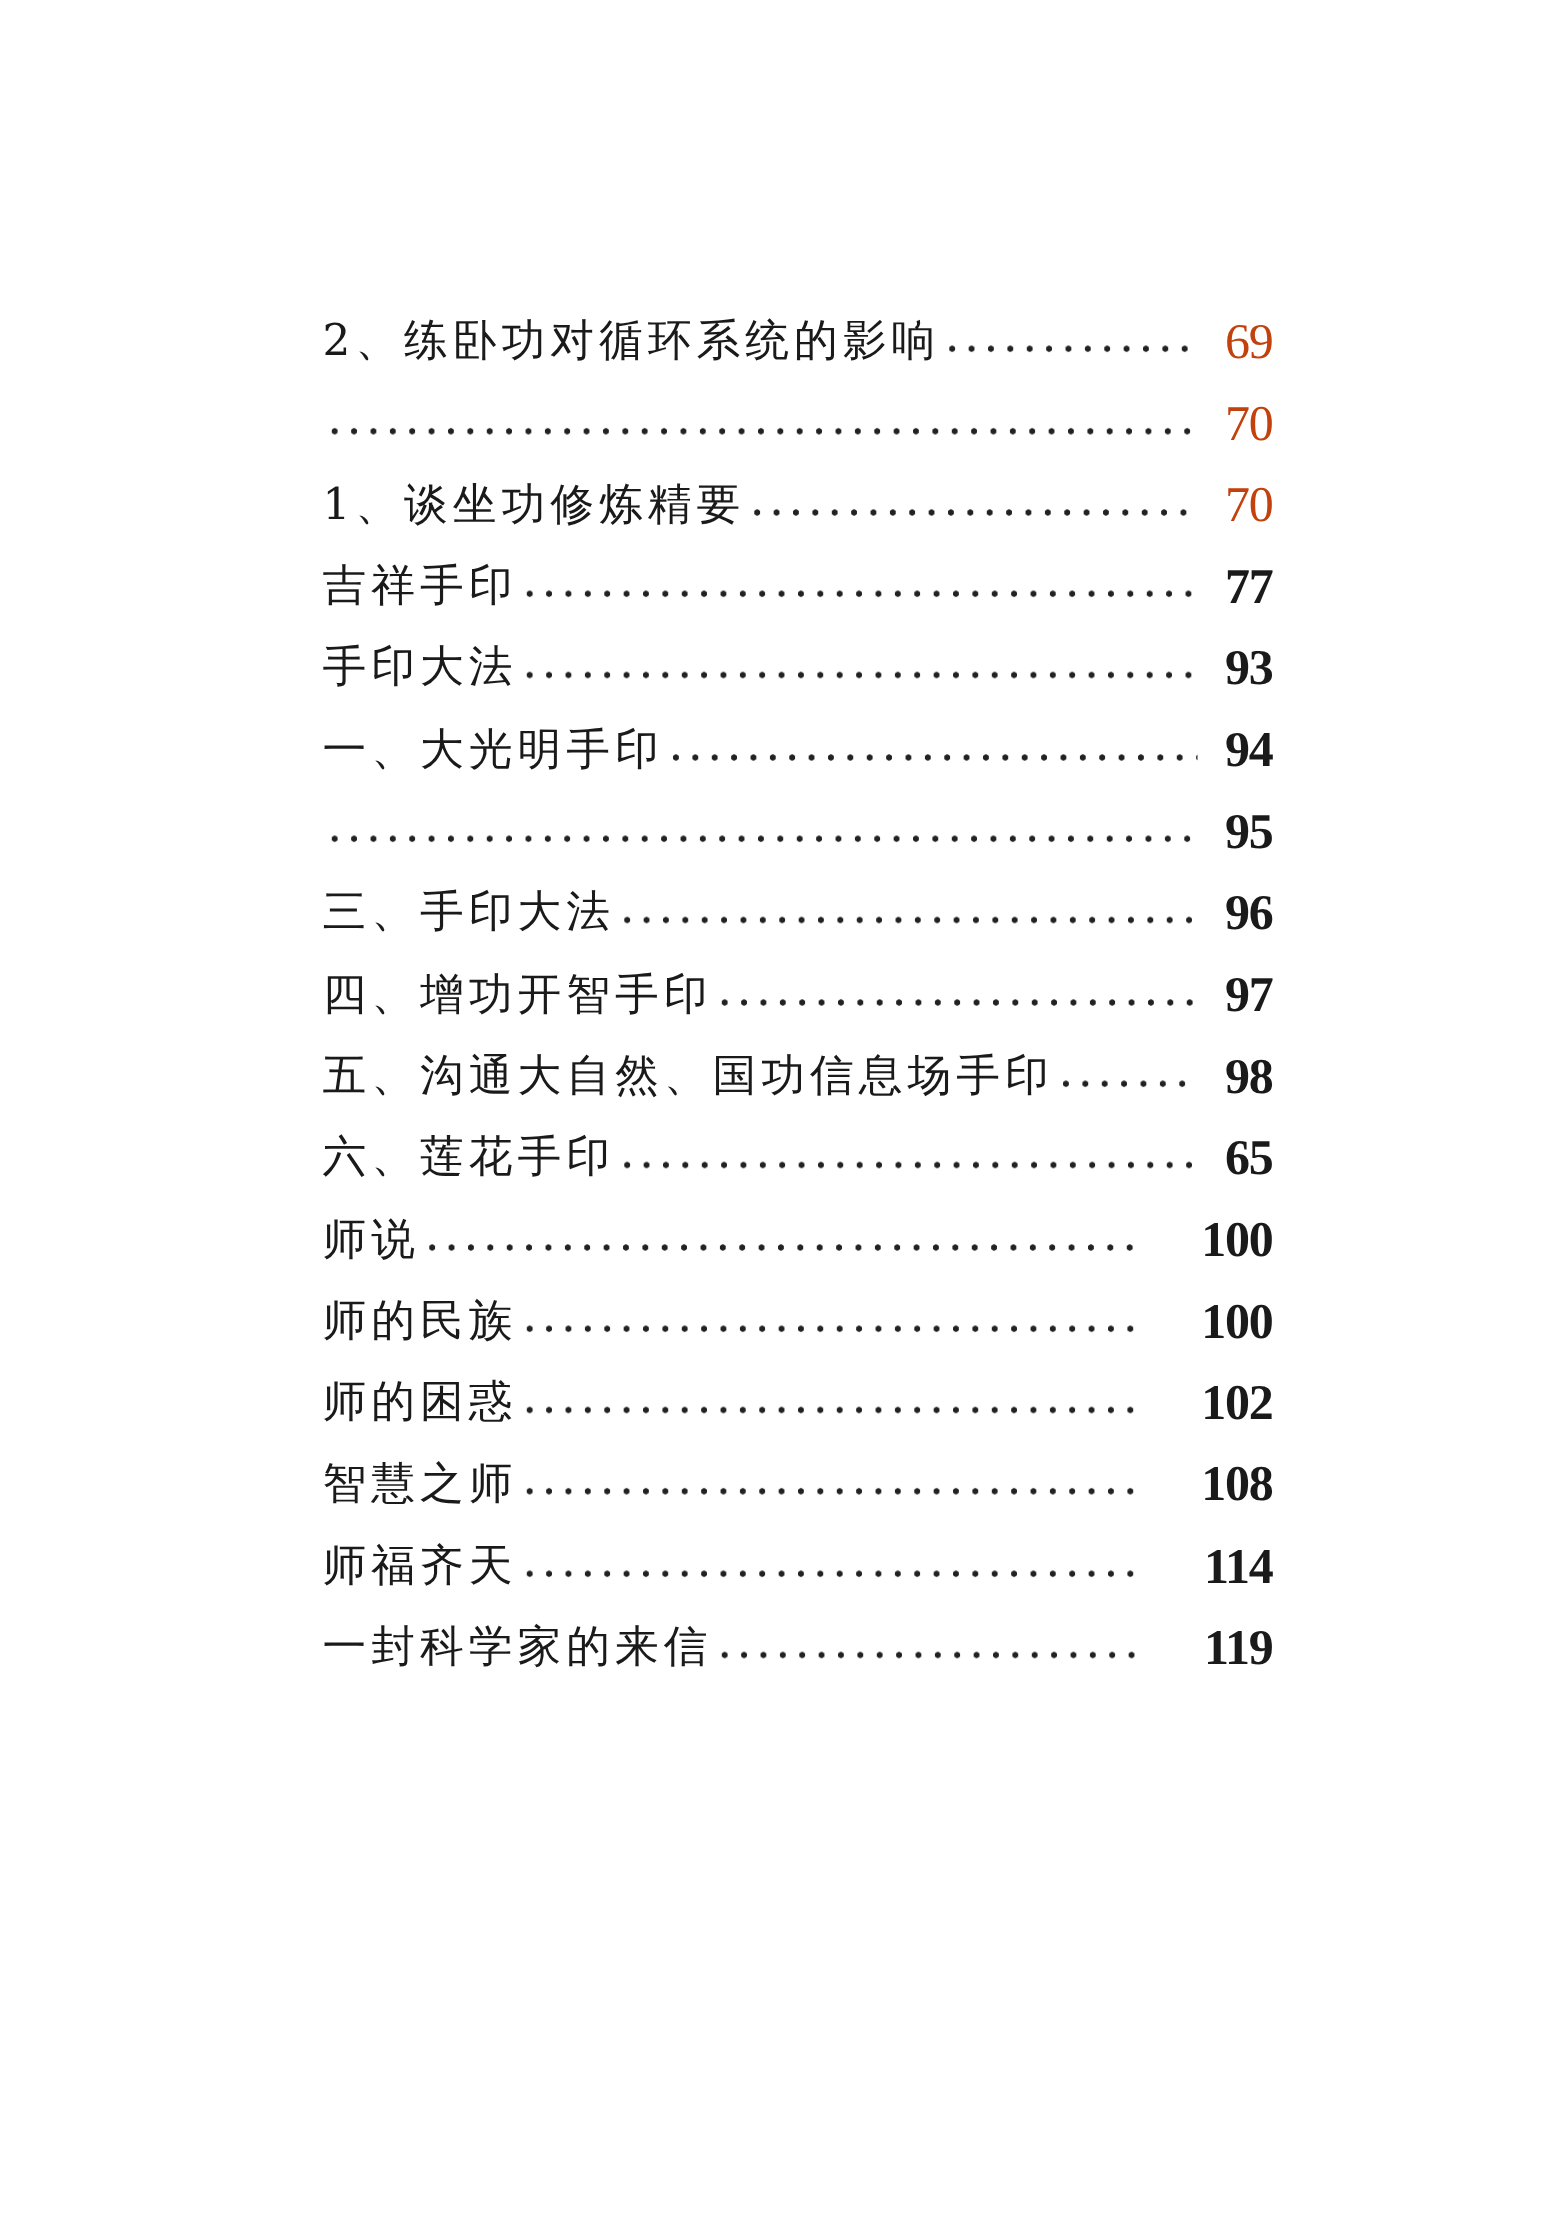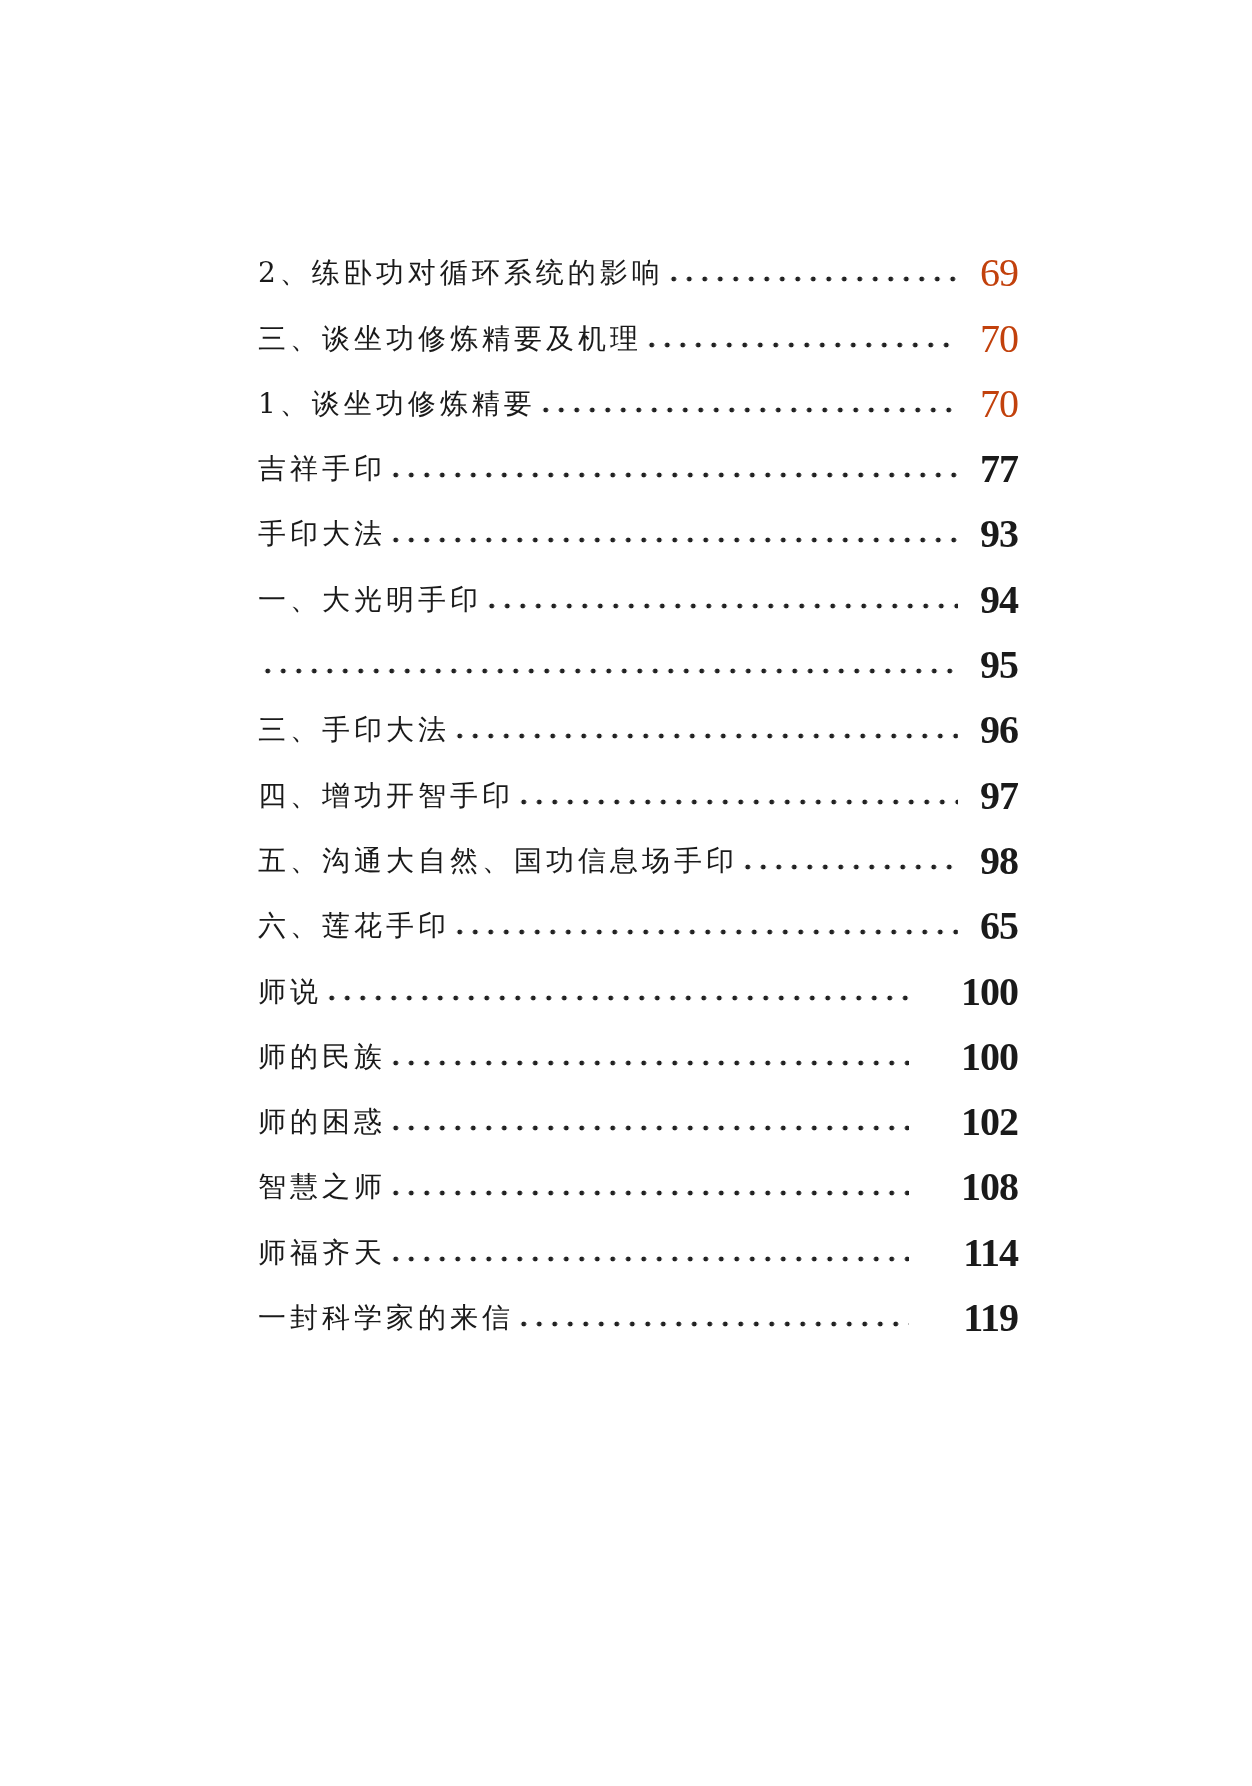--- a/index.html
+++ b/index.html
@@ -17,21 +17,21 @@
       top: 232px;
       width: 760px;
     }
     .toc-row {
       display: flex;
       align-items: flex-end;
       height: 65.3px;
       position: relative;
     }
     .toc-title {
-      font-size: 28px;
+      font-size: 35px;
       letter-spacing: 4px;
       white-space: nowrap;
       line-height: 48px;
       font-family: "DejaVu Serif", "Liberation Serif", serif;
     }
     .toc-leader {
       flex: 1;
       height: 10px;
       margin: 0 4px 13px 2px;
       background-image: radial-gradient(circle, #222 2.2px, transparent 2.7px);
@@ -55,21 +55,20 @@
 </head>
 <body>
 
 <div class="toc">
   <div class="toc-row light">
     <span class="toc-title">2、练卧功对循环系统的影响</span>
     <span class="toc-leader"></span>
     <span class="toc-page">69</span>
   </div>
   <div class="toc-row light">
-    <span class="toc-title">三、谈坐功修炼精要及机理</span>
     <span class="toc-leader"></span>
     <span class="toc-page">70</span>
   </div>
   <div class="toc-row light">
     <span class="toc-title">1、谈坐功修炼精要</span>
     <span class="toc-leader"></span>
     <span class="toc-page">70</span>
   </div>
   <div class="toc-row">
     <span class="toc-title">吉祥手印</span>

